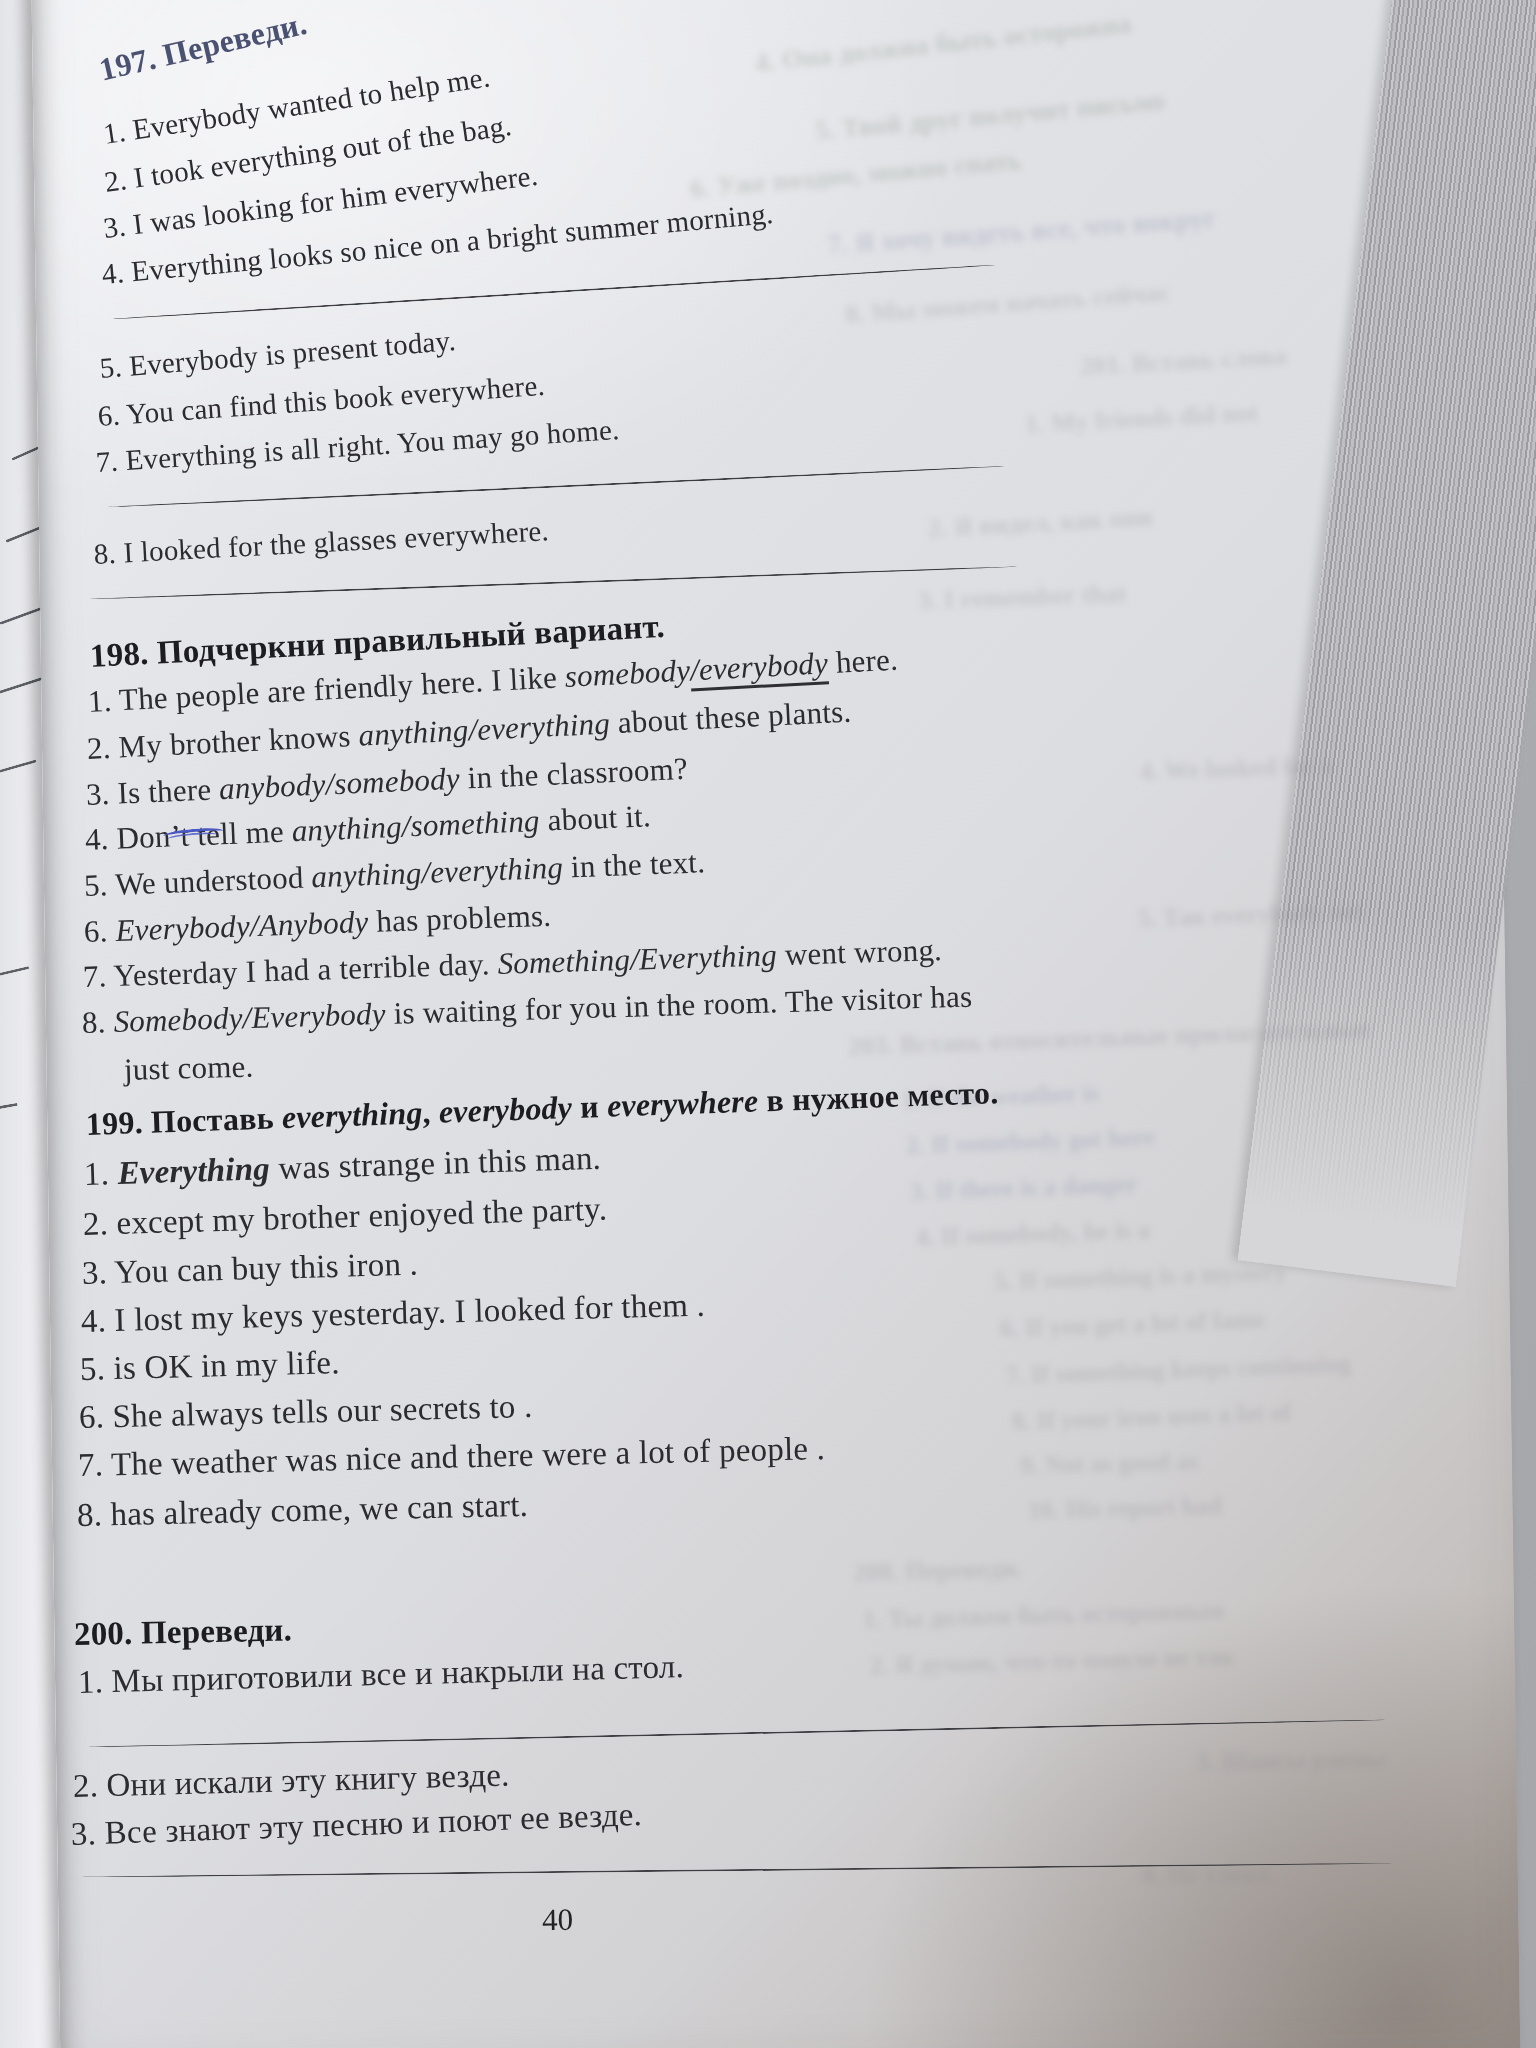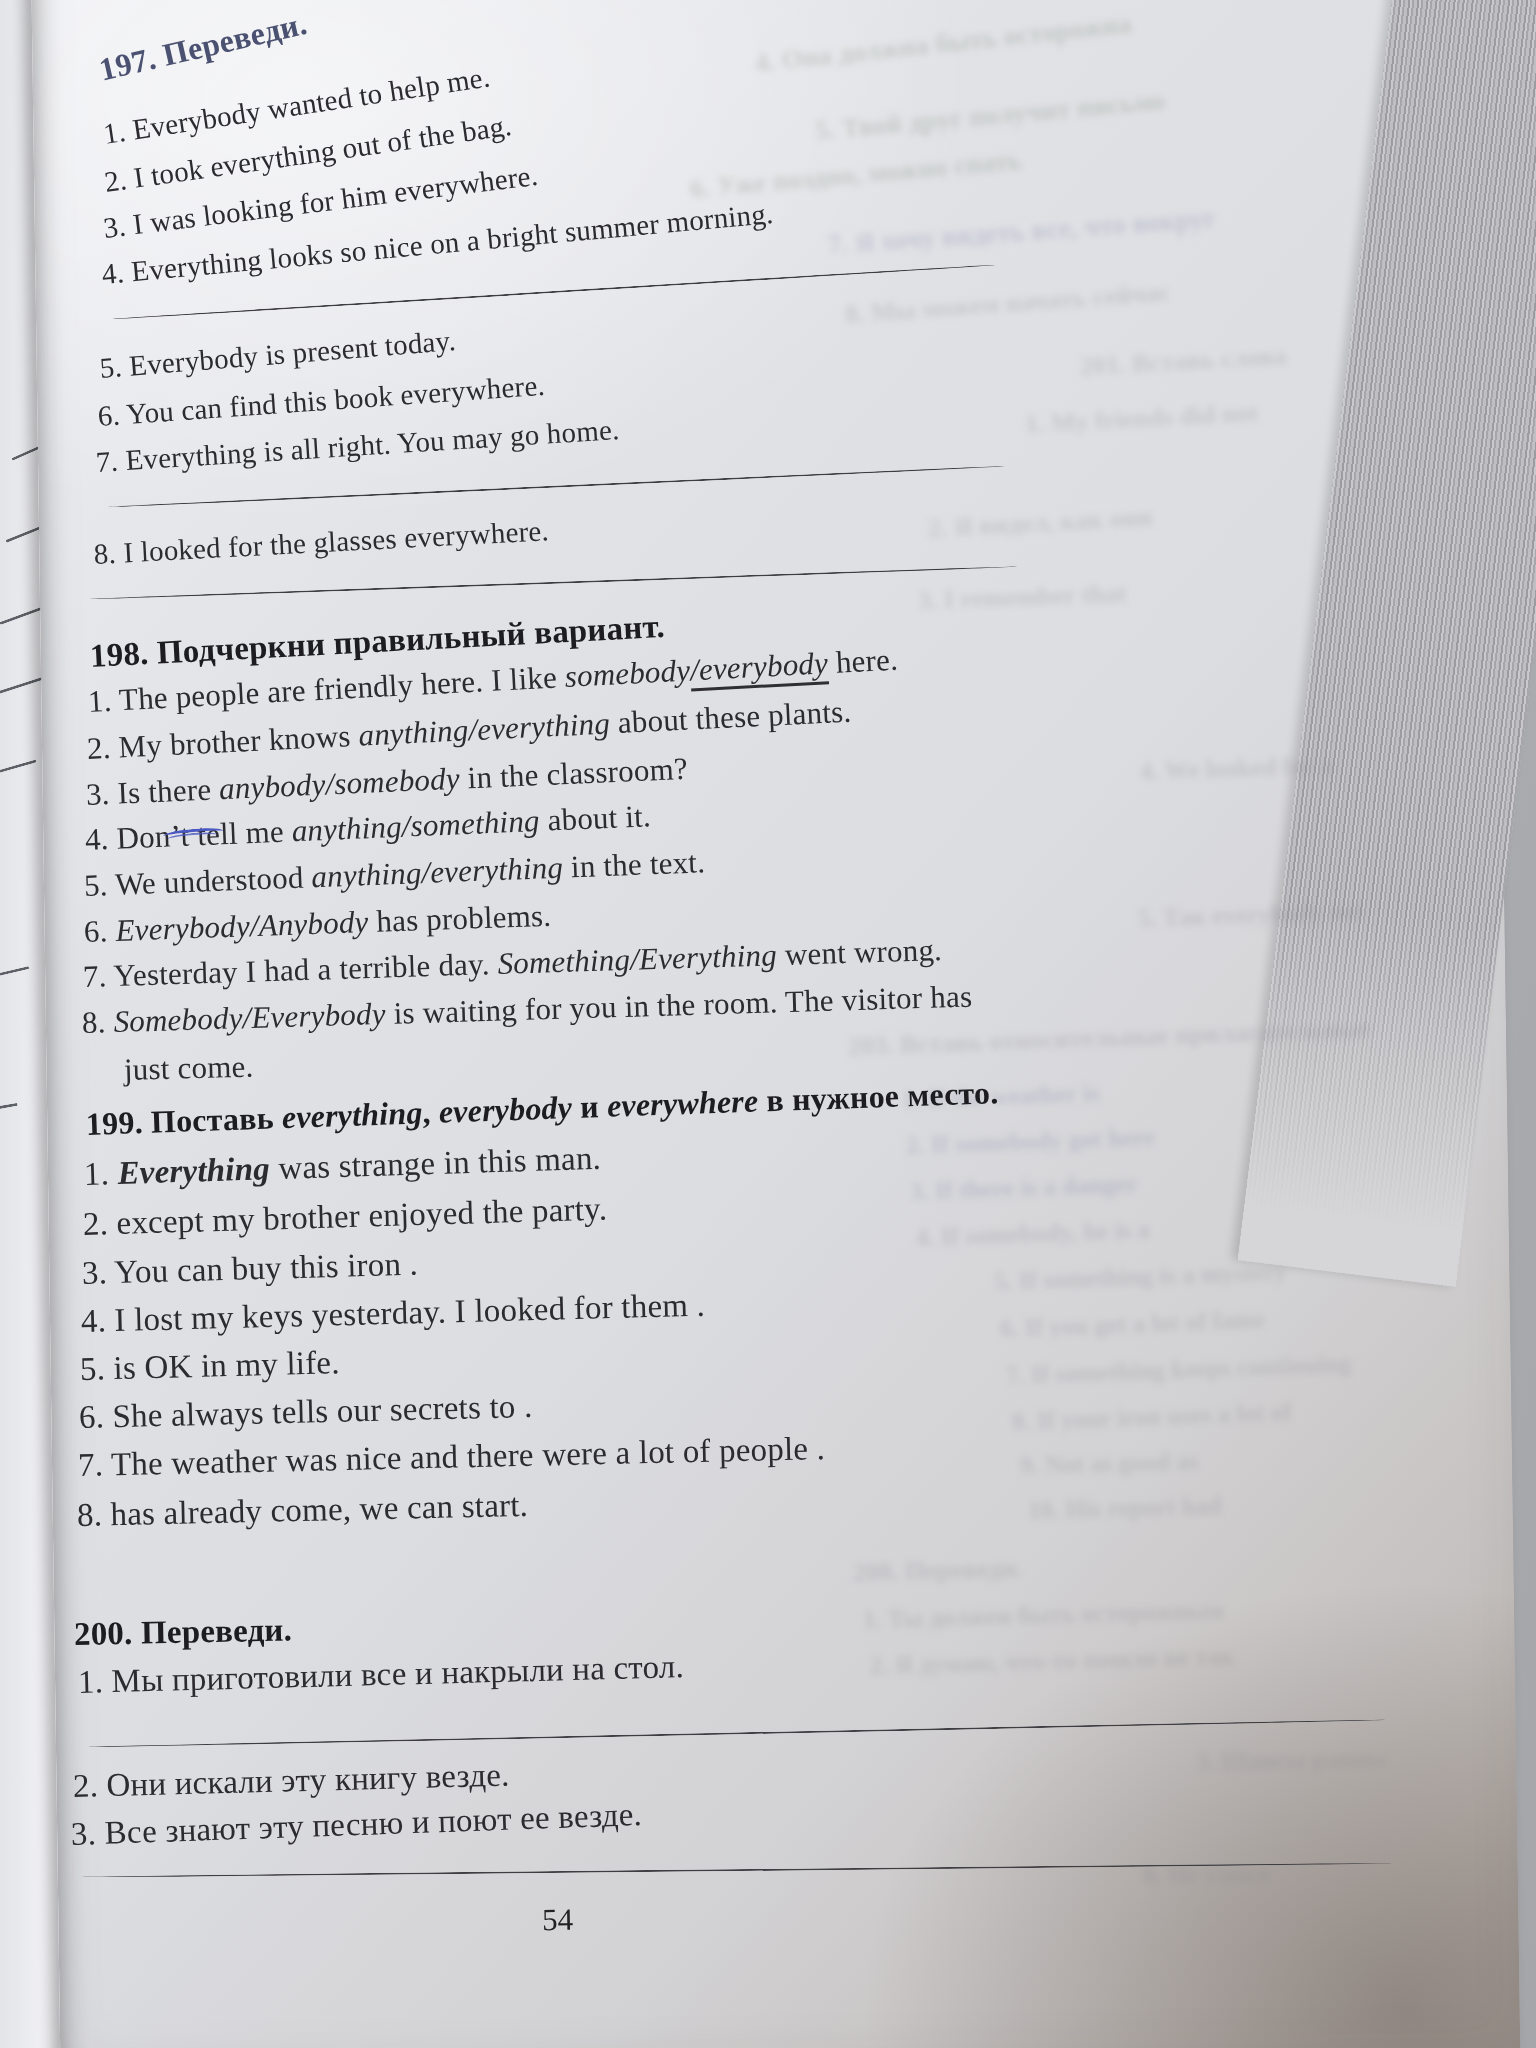--- a/index.html
+++ b/index.html
@@ -136,15 +136,15 @@
     <div class="row fs199" style="left:78px;top:1447px;transform:rotate(-1.3deg);"><span class="">7. The weather was nice and there were a lot of people </span><span class="blank" style="width: 205px;"></span><span class="">.</span></div>
     <div class="row fs199" style="left:77px;top:1497px;transform:rotate(-1.3deg);"><span class="">8. </span><span class="blank" style="width: 258px;"></span><span class=""> has already come, we can start.</span></div>
 
     <div class="row h hfs" style="left:74px;top:1616px;transform:rotate(-1.2deg);">200. Переведи.</div>
     <div class="row fs200" style="left:78px;top:1664px;transform:rotate(-1.5deg);"><span class="">1. Мы приготовили все и накрыли на стол.</span></div>
     <div class="ansline" style="left:88px;top:1746px;width:1298px;transform:rotate(-1.2deg);"></div>
     <div class="row fs200" style="left:73px;top:1768px;transform:rotate(-1.5deg);"><span class="">2. Они искали эту книгу везде. </span><span class="blank" style="width: 535px;"></span></div>
     <div class="row fs200" style="left:71px;top:1816px;transform:rotate(-2deg);"><span class="">3. Все знают эту песню и поют ее везде.</span></div>
     <div class="ansline" style="left:82px;top:1876px;width:1310px;transform:rotate(-0.6deg);"></div>
 
-    <div class="page-num" style="left:542px;top:1902px;transform:rotate(-1deg);">54</div>
+    <div class="page-num" style="left:542px;top:1902px;transform:rotate(-1deg);">40</div>
   </div>
 </div>
 
 </body></html>

